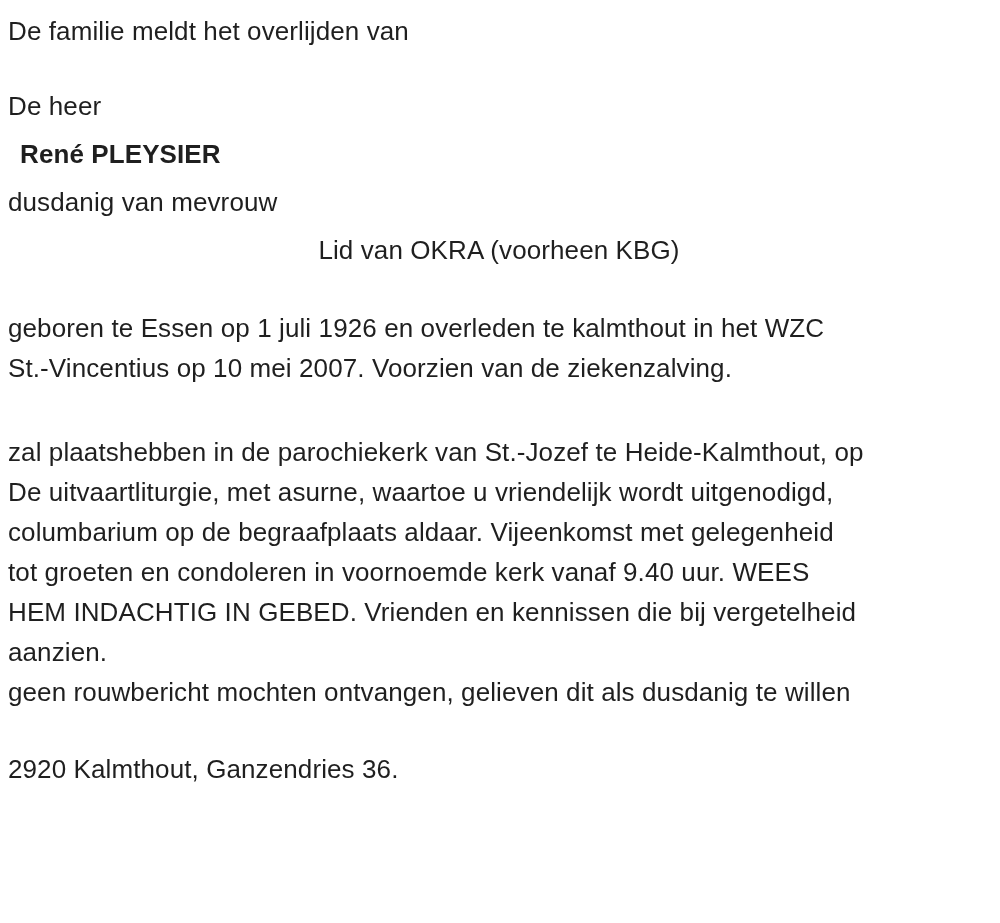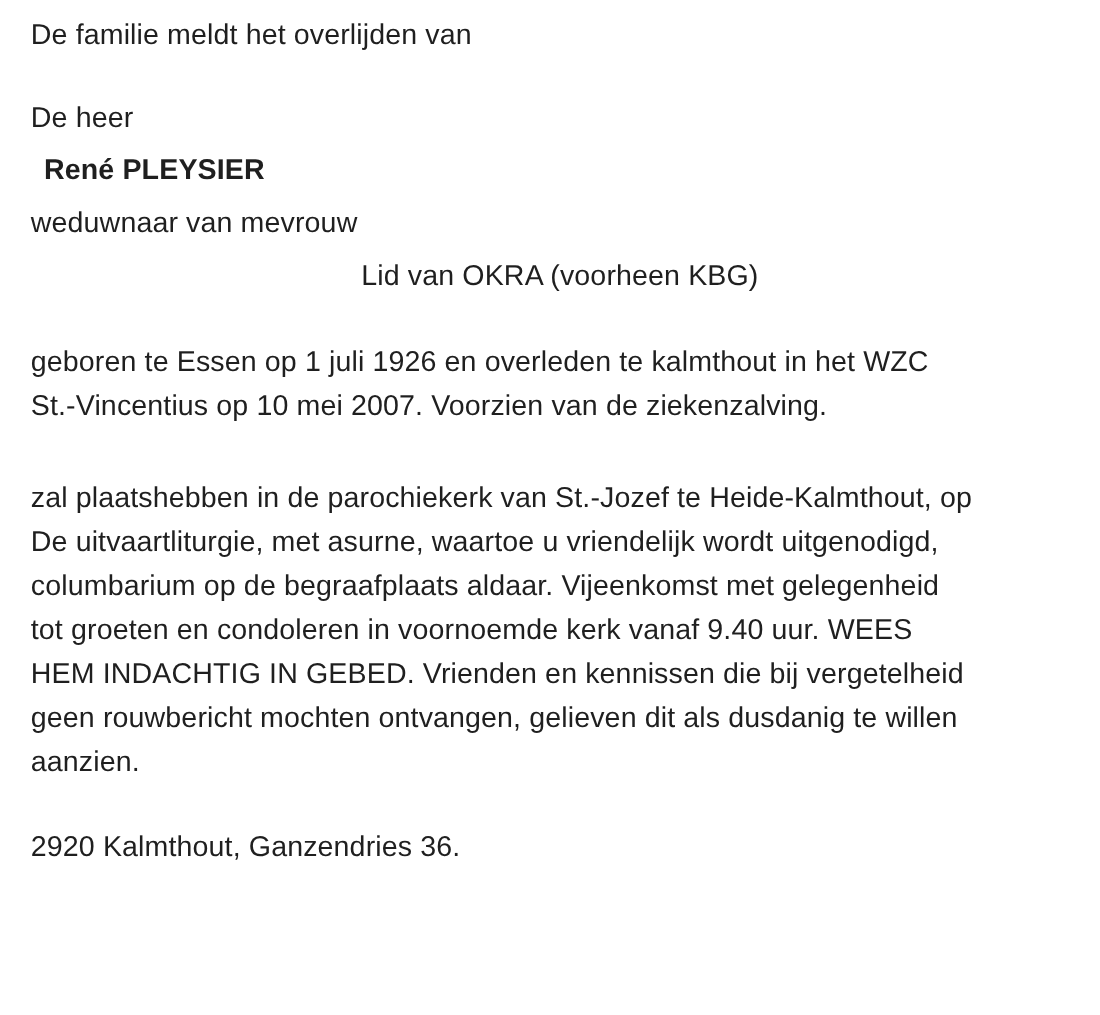--- a/index.html
+++ b/index.html
@@ -8,21 +8,21 @@
     background: #ffffff;
   }
   body {
     width: 1000px;
     height: 923px;
     overflow: hidden;
     font-family: "Liberation Sans", sans-serif;
     color: #1f1f1f;
   }
   .doc {
-    padding: 11px 10px 0 28px;
+    padding: 11px 10px 0 8px;
     font-size: 26px;
     line-height: 40px;
     letter-spacing: 0.1px;
   }
   .line {
     white-space: nowrap;
   }
   .name-bold {
     font-weight: 700;
     margin-left: 12px;
@@ -38,35 +38,35 @@
 </head>
 <body>
 
 <div class="doc">
 
   <div class="line mb-intro">De familie meldt het overlijden van</div>
 
   <div>
     <div class="line mb-small">De heer</div>
     <div class="line name-bold mb-small">René PLEYSIER</div>
-    <div class="line mb-small">weduwnaar van mevrouw</div>
+    <div class="line mb-small">dusdanig van mevrouw</div>
   </div>
 
   <div class="line mb-member">Lid van OKRA (voorheen KBG)</div>
 
   <div class="mb-dates">
     <div class="line">geboren te Essen op 1 juli 1926 en overleden te kalmthout in het WZC</div>
     <div class="line">St.-Vincentius op 10 mei 2007. Voorzien van de ziekenzalving.</div>
   </div>
 
   <div class="mb-funeral">
     <div class="line">zal plaatshebben in de parochiekerk van St.-Jozef te Heide-Kalmthout, op</div>
     <div class="line">De uitvaartliturgie, met asurne, waartoe u vriendelijk wordt uitgenodigd,</div>
     <div class="line">columbarium op de begraafplaats aldaar. Vijeenkomst met gelegenheid</div>
     <div class="line">tot groeten en condoleren in voornoemde kerk vanaf 9.40 uur. WEES</div>
     <div class="line">HEM INDACHTIG IN GEBED. Vrienden en kennissen die bij vergetelheid</div>
+    <div class="line">aanzien.</div>
     <div class="line">geen rouwbericht mochten ontvangen, gelieven dit als dusdanig te willen</div>
-    <div class="line">aanzien.</div>
   </div>
 
   <div class="line">2920 Kalmthout, Ganzendries 36.</div>
 
 </div>
 
 </body></html>

